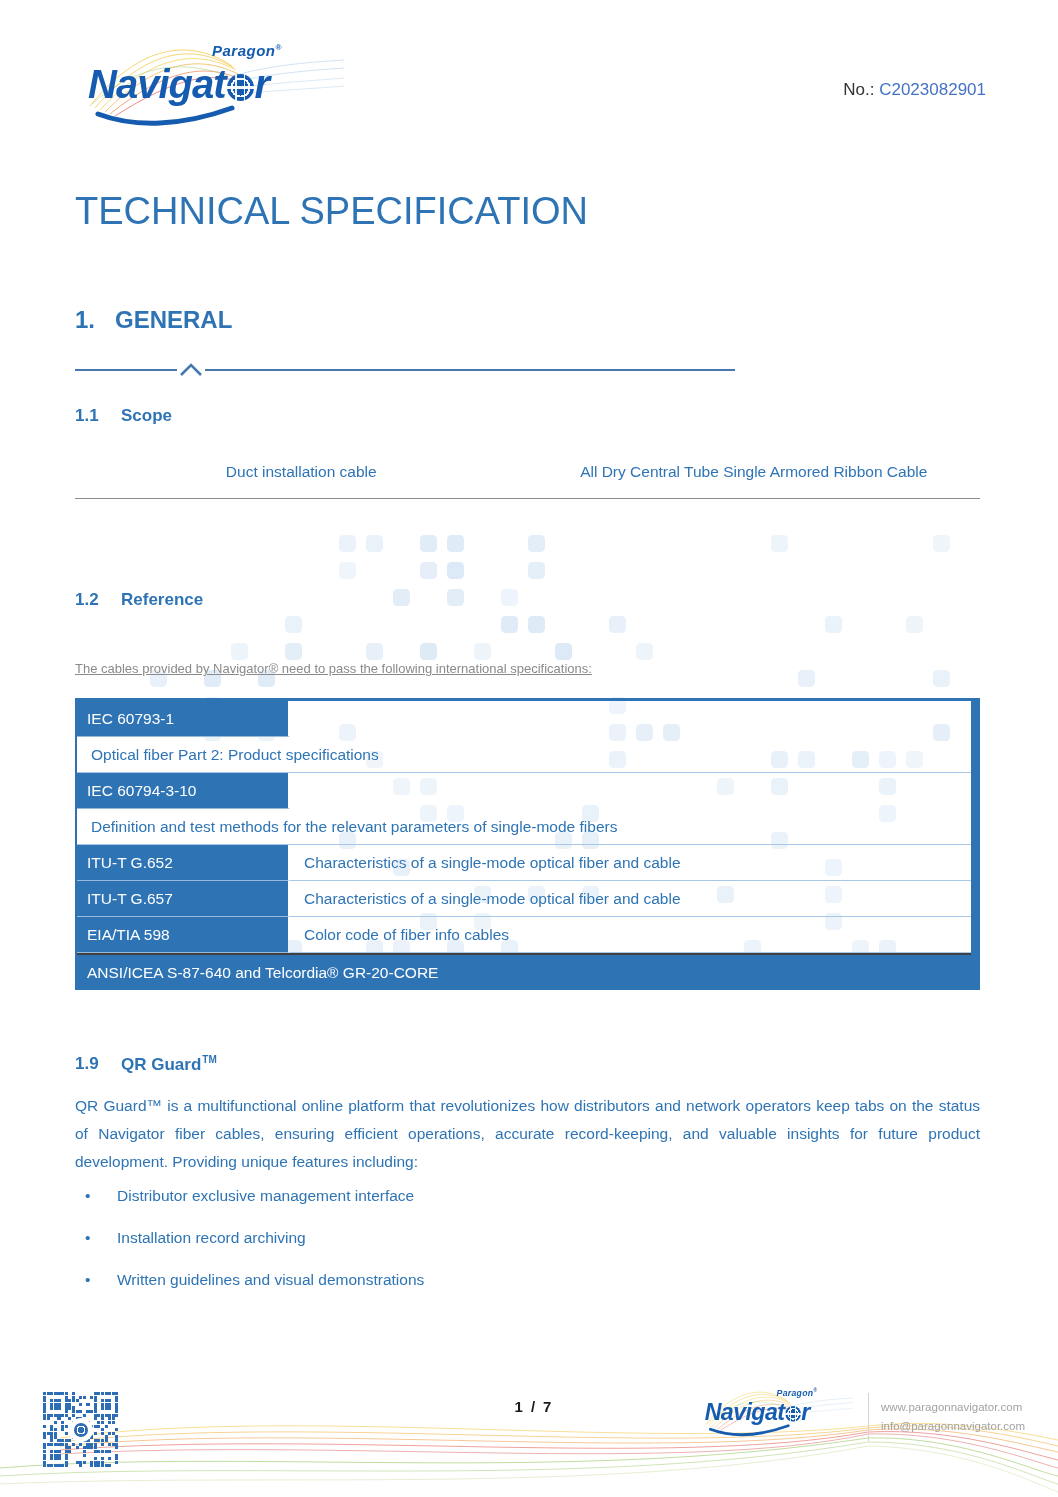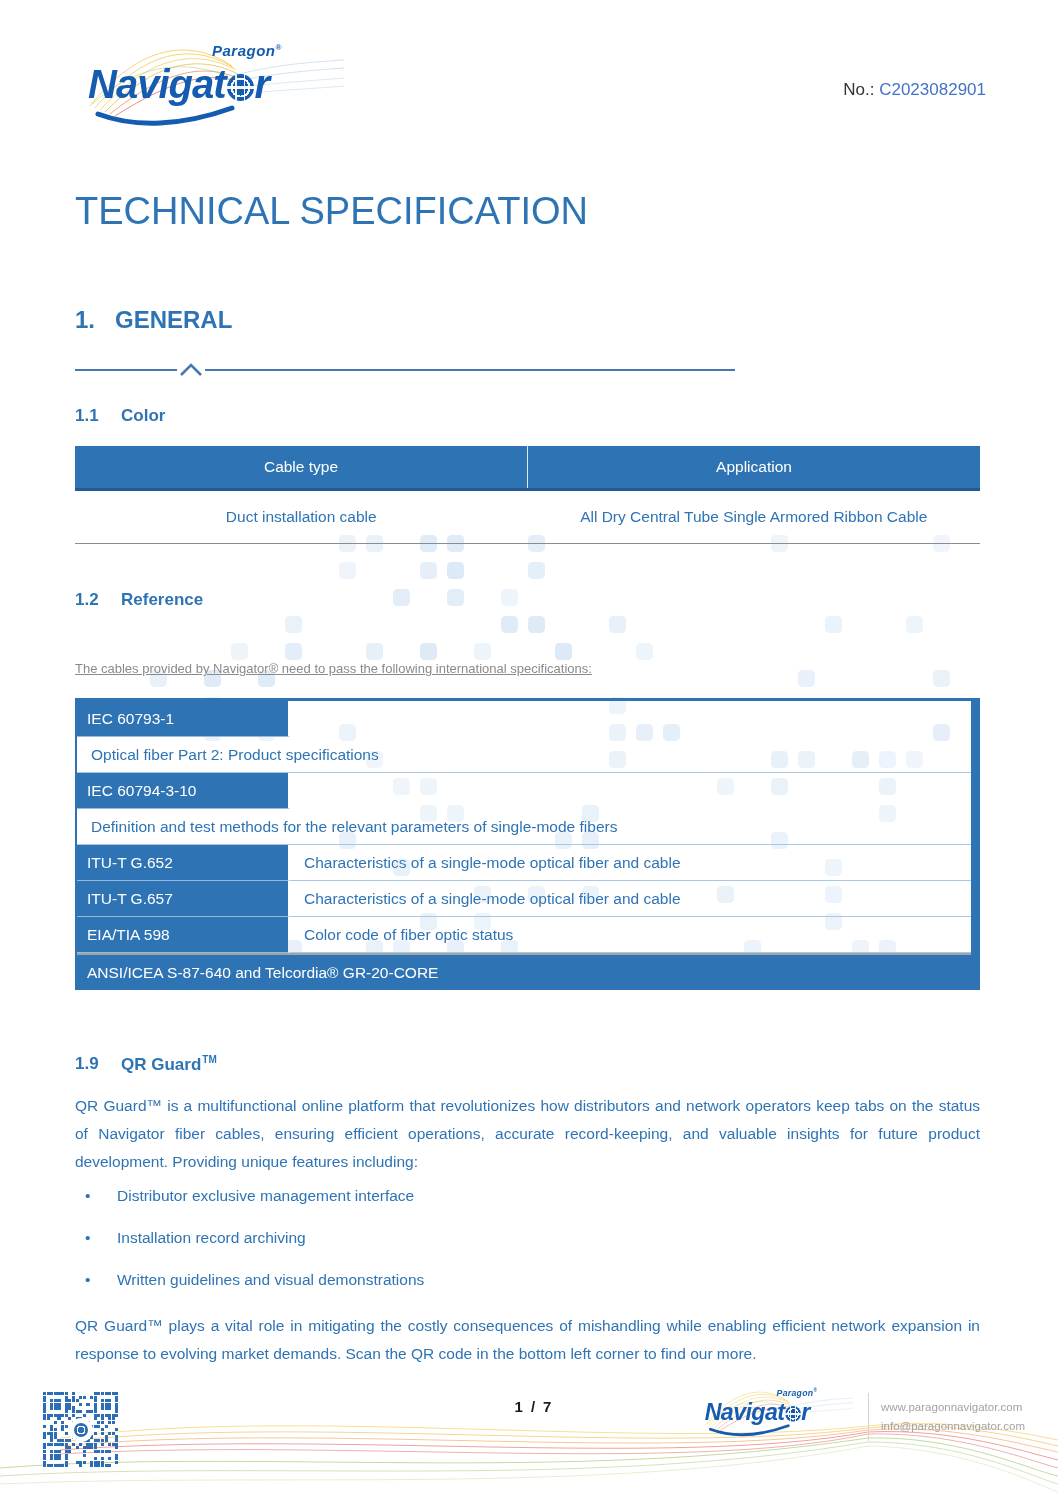--- a/index.html
+++ b/index.html
@@ -68,21 +68,21 @@
     border-top:3px solid var(--accent-blue);border-left:2px solid var(--accent-blue);
     border-right:9px solid var(--accent-blue);background:#fff;}
   .ref-row{display:flex;}
   .ref-std{width:213px;background:var(--accent-blue);color:#fff;font-size:15.5px;
     padding:6px 10px;line-height:23px;display:flex;align-items:center;
     border-bottom:1px solid rgba(255,255,255,.5);border-right:2px solid #fff;}
   .ref-desc{flex:1;color:var(--accent-blue);font-size:15.5px;padding:6px 14px;line-height:23px;
     border-bottom:1px solid var(--row-separator);display:flex;align-items:center;}
   .ref-row:last-of-type .ref-std{border-bottom:none;}
   .ref-footer{background:var(--accent-blue);color:#fff;font-size:15.5px;
-    padding:6px 10px;line-height:23px;border-top:2px solid #a3a3a3;}
+    padding:6px 10px;line-height:23px;border-top:2px solid #404040;}
 
   
   .para{position:absolute;left:75px;width:905px;font-size:15.5px;line-height:28px;
     color:var(--accent-blue);text-align:justify;}
   .bullets{position:absolute;left:75px;top:1182px;width:905px;list-style:none;}
   .bullets li{position:relative;padding-left:42px;font-size:15.5px;line-height:28px;
     color:var(--accent-blue);margin-bottom:14px;}
   .bullets li .bullet-dot{position:absolute;left:10px;top:0;color:var(--accent-blue);}
 
   
@@ -149,28 +149,24 @@
   <div class="divider">
     <span class="seg1"></span>
     <svg width="28" height="16" viewBox="0 0 28 16">
       <polyline points="4,13 14,3 24,13" fill="none" stroke="#4677AE" stroke-width="2.6"></polyline>
     </svg>
     <span class="seg2"></span>
   </div>
 
   <div class="sub-heading" style="left:75px;top:406px;">
     <span class="sub-no">1.1</span>
-    <span>Color</span>
+    <span>Scope</span>
   </div>
 
   <div class="scope-table">
-    <div class="scope-head">
-      <div class="cell">Cable type</div>
-      <div class="cell">Application</div>
-    </div>
     <div class="scope-body">
       <div class="cell">Duct installation cable</div>
       <div class="cell">All Dry Central Tube Single Armored Ribbon Cable</div>
     </div>
   </div>
 
   <div class="sub-heading" style="left:75px;top:590px;">
     <span class="sub-no">1.2</span>
     <span>Reference</span>
   </div>
@@ -192,39 +188,38 @@
     <div class="ref-row">
       <div class="ref-std">ITU-T G.652</div>
       <div class="ref-desc">Characteristics of a single-mode optical fiber and cable</div>
     </div>
     <div class="ref-row">
       <div class="ref-std">ITU-T G.657</div>
       <div class="ref-desc">Characteristics of a single-mode optical fiber and cable</div>
     </div>
     <div class="ref-row">
       <div class="ref-std">EIA/TIA 598</div>
-      <div class="ref-desc">Color code of fiber optic status</div>
+      <div class="ref-desc">Color code of fiber info cables</div>
     </div>
     <div class="ref-footer">ANSI/ICEA S-87-640 and Telcordia® GR-20-CORE</div>
   </div>
 
   <div class="sub-heading" style="left:75px;top:1054px;">
     <span class="sub-no">1.9</span>
     <span><span>QR Guard</span><sup>TM</sup></span>
   </div>
 
   <p class="para" style="top:1092px;">QR Guard™ is a multifunctional online platform that revolutionizes how distributors and network operators keep tabs on the status of Navigator fiber cables, ensuring efficient operations, accurate record-keeping, and valuable insights for future product development. Providing unique features including:</p>
 
   <ul class="bullets">
     <li><span class="bullet-dot">•</span><span>Distributor exclusive management interface</span></li>
     <li><span class="bullet-dot">•</span><span>Installation record archiving</span></li>
     <li><span class="bullet-dot">•</span><span>Written guidelines and visual demonstrations</span></li>
   </ul>
 
-  <p class="para" style="top:1312px;">QR Guard™ plays a vital role in mitigating the costly consequences of mishandling while enabling efficient network expansion in response to evolving market demands. Scan the QR code in the bottom left corner to find our more.</p>
 
   <div class="watermark">
       <div class="wm-sq" style="left: 339px; top: 535px; opacity: 0.58;"></div>
       <div class="wm-sq" style="left: 366px; top: 535px; opacity: 0.61;"></div>
       <div class="wm-sq" style="left: 420px; top: 535px; opacity: 0.88;"></div>
       <div class="wm-sq" style="left: 447px; top: 535px; opacity: 0.92;"></div>
       <div class="wm-sq" style="left: 528px; top: 535px; opacity: 0.76;"></div>
       <div class="wm-sq" style="left: 771px; top: 535px; opacity: 0.51;"></div>
       <div class="wm-sq" style="left: 933px; top: 535px; opacity: 0.47;"></div>
       <div class="wm-sq" style="left: 339px; top: 562px; opacity: 0.47;"></div>

